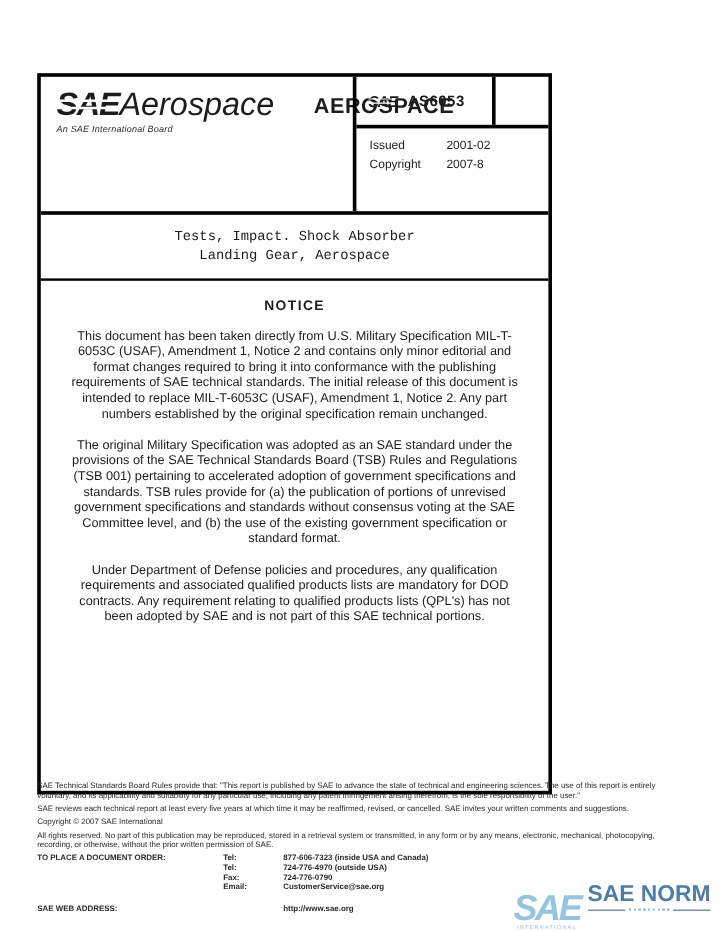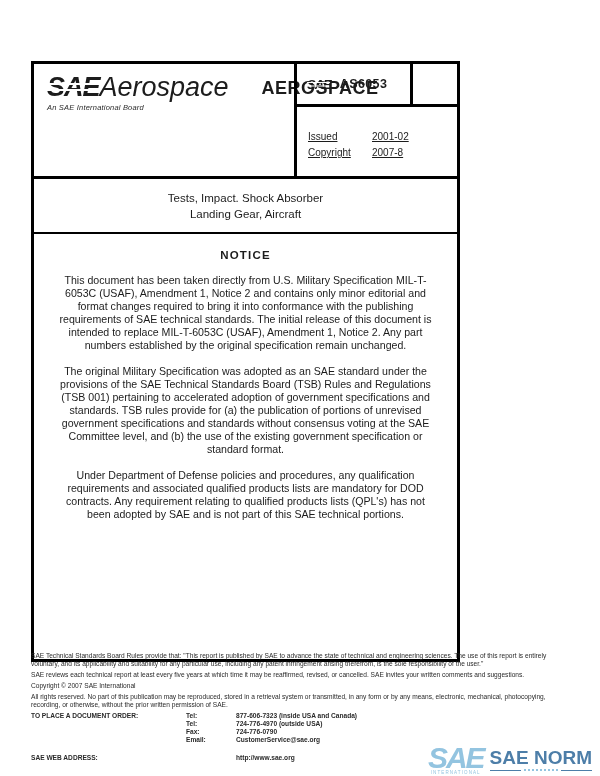--- a/index.html
+++ b/index.html
@@ -20,45 +20,45 @@
   .brand-aero{font-style:italic;font-weight:normal;letter-spacing:0;}
   .tagline{font-size:7.5px;font-style:italic;margin-top:1px;letter-spacing:.2px;color:#2a2a2a;}
   .doc-type{position:absolute;left:196px;top:13px;width:180px;text-align:center;
     font-size:18px;font-weight:bold;line-height:23px;letter-spacing:.5px;}
   .doc-box{position:absolute;right:0;top:0;height:112px;width:163px;border-left:3px solid #000;box-sizing:border-box;}
   .doc-box-top{height:43px;border-bottom:3px solid #000;display:flex;box-sizing:border-box;}
   .doc-num-cell{flex:1;display:flex;align-items:center;padding-left:10px;gap:9px;}
   .sae-small{font-size:13px;}
   .doc-num{font-size:12.5px;font-weight:bold;letter-spacing:.4px;}
   .doc-corner{width:47px;border-left:3px solid #000;box-sizing:border-box;}
-  .doc-dates{padding:24px 0 0 11px;font-size:10px;text-decoration:underline;}
+  .doc-dates{padding:9px 0 0 11px;font-size:10px;}
   .date-row{display:flex;margin-bottom:5px;}
   .date-label{width:64px;}
   
   .title-band{height:55px;border-bottom:2px solid #000;box-sizing:border-box;
     display:flex;flex-direction:column;justify-content:center;text-align:center;
-    font-size:11.5px;line-height:16px;}
+    font-size:11.5px;line-height:16px;font-family:Liberation Mono, monospace;}
   
   .notice-heading{text-align:center;margin-top:15px;font-size:11.5px;letter-spacing:1.2px;font-weight:bold;}
   .notice p{margin:13px 19px 0;font-size:10.6px;line-height:13px;text-align:center;}
   
   .footer{position:absolute;left:31px;top:652px;width:539px;font-size:6.6px;line-height:8px;color:#2a2a2a;}
   .fine{margin:0 0 3px 0;}
   .order{display:flex;margin-top:3px;font-weight:bold;}
   .order-label{width:155px;}
   .contact-row{display:flex;}
   .contact-label{width:50px;}
   .web{display:flex;font-weight:bold;margin-top:10px;}
   .web-label{width:205px;}
   
   .norm-logo{position:absolute;right:8px;bottom:1px;display:flex;align-items:flex-end;gap:6px;}
   .norm-left{text-align:center;}
   .norm-sae{font-size:30px;font-weight:900;font-style:italic;color:#93c4e0;letter-spacing:-2px;line-height:25px;}
   .norm-intl{font-size:4.5px;color:#93c4e0;letter-spacing:1.1px;}
-  .norm-right{text-align:center;padding-bottom:4px;}
+  .norm-right{text-align:center;padding-bottom:16px;}
   .norm-name{font-size:19px;font-weight:900;color:#4d7ea8;letter-spacing:0;line-height:18px;white-space:nowrap;}
   .norm-rule{display:flex;align-items:center;gap:3px;margin-top:2px;}
   .norm-rule .bar{flex:1;height:1px;background:#4d7ea8;}
   .norm-rule .mid{width:34px;height:2px;background:repeating-linear-gradient(90deg,#93c4e0 0 2px,transparent 2px 4px);}
 </style>
 </head>
 <body>
 
 <div class="frame">
 
@@ -90,21 +90,21 @@
         <div class="date-row">
           <span class="date-label">Copyright</span>
           <span class="date-value">2007-8</span>
         </div>
       </div>
     </div>
   </div>
 
   <div class="title-band">
     <div>Tests, Impact. Shock Absorber</div>
-    <div>Landing Gear, Aircraft</div>
+    <div>Landing Gear, Aerospace</div>
   </div>
 
   <div class="notice">
     <div class="notice-heading">NOTICE</div>
     <p>This document has been taken directly from U.S. Military Specification MIL-T-6053C (USAF), Amendment 1, Notice 2 and contains only minor editorial and format changes required to bring it into conformance with the publishing requirements of SAE technical standards.  The initial release of this document is intended to replace MIL-T-6053C (USAF), Amendment 1, Notice 2.  Any part numbers established by the original specification remain unchanged.</p>
     <p>The original Military Specification was adopted as an SAE standard under the provisions of the SAE Technical Standards Board (TSB) Rules and Regulations (TSB 001) pertaining to accelerated adoption of government specifications and standards.  TSB rules provide for (a) the publication of portions of unrevised government specifications and standards without consensus voting at the SAE Committee level, and (b) the use of the existing government specification or standard format.</p>
     <p>Under Department of Defense policies and procedures, any qualification requirements and associated qualified products lists are mandatory for DOD contracts.  Any requirement relating to qualified products lists (QPL's) has not been adopted by SAE and is not part of this SAE technical portions.</p>
   </div>
 </div>
 

